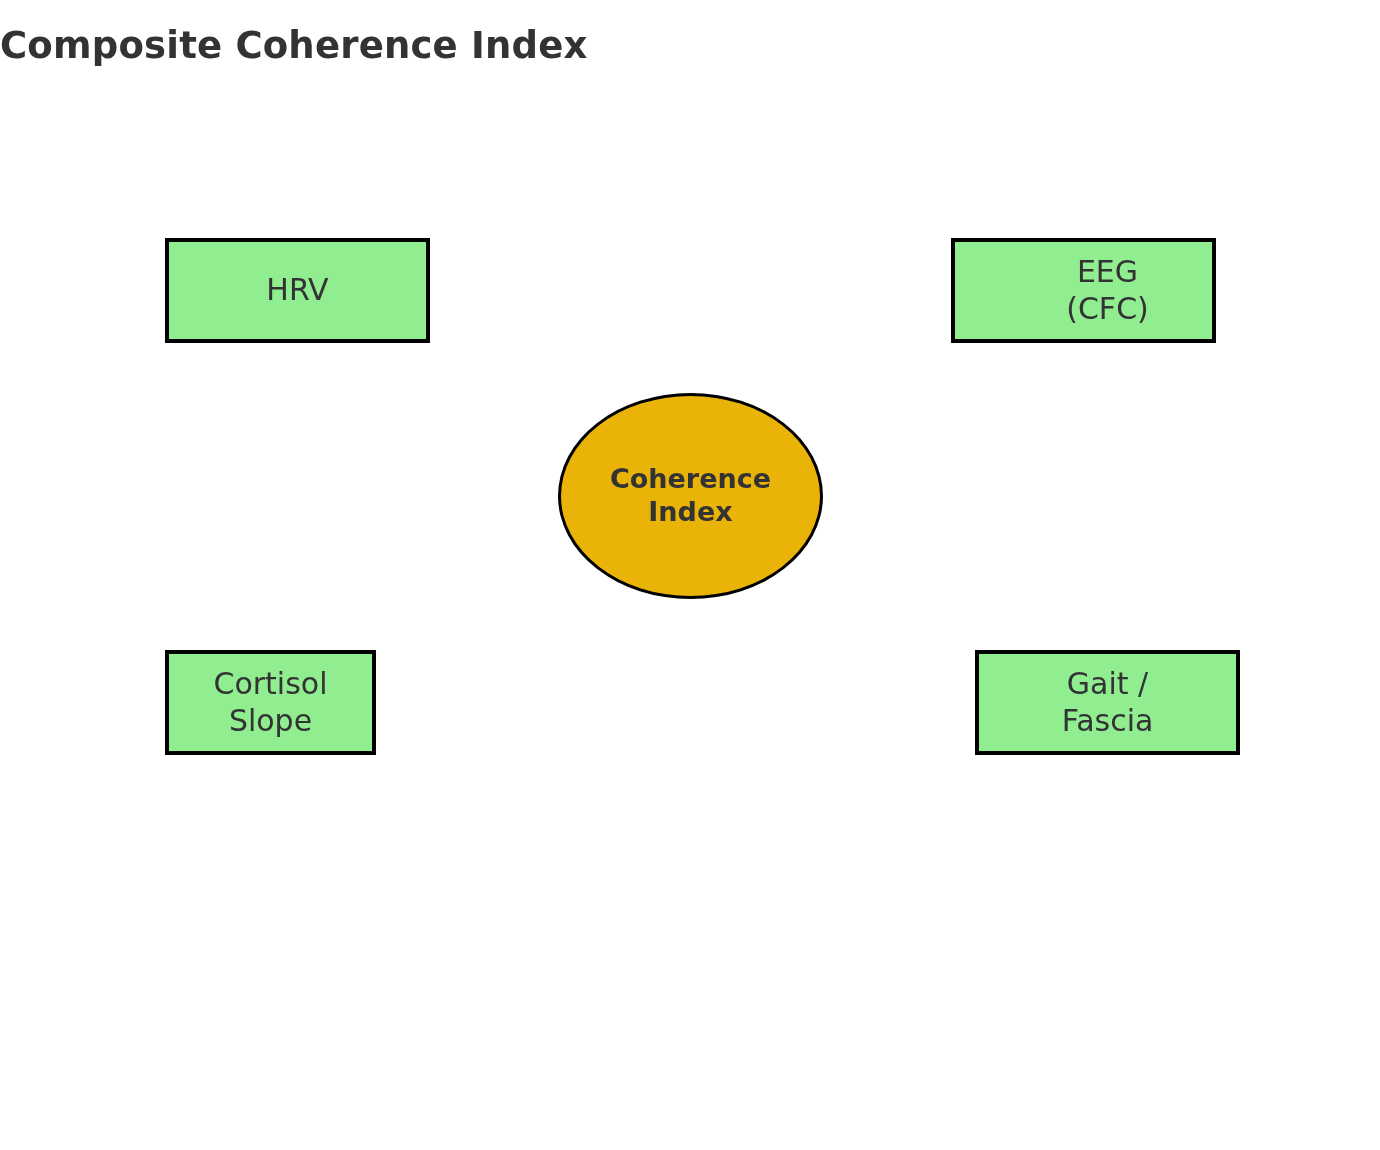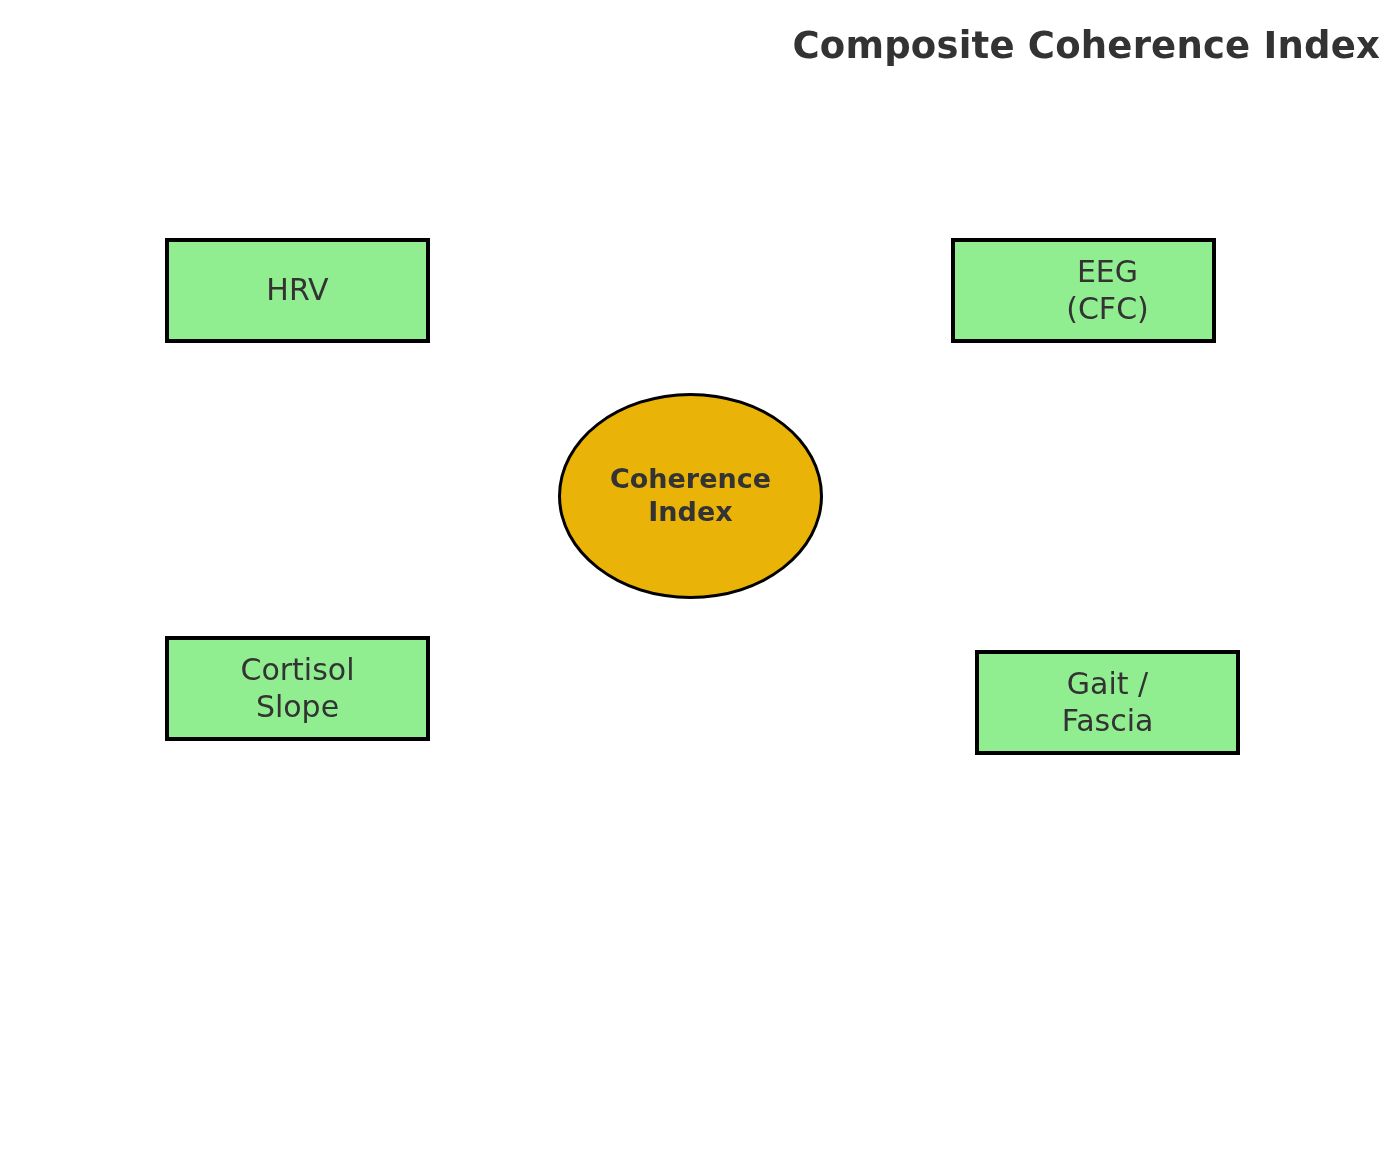--- a/index.html
+++ b/index.html
@@ -15,21 +15,21 @@
     width: 1380px;
     height: 1150px;
     background: #ffffff;
     overflow: hidden;
   }
   #diagram-title {
     position: absolute;
     left: 0;
     top: 24px;
     width: 1380px;
-    text-align: right;
+    text-align: left;
     font-size: 37px;
     font-weight: bold;
     color: #333333;
     letter-spacing: 0.2px;
     line-height: 1.2;
   }
   .node {
     position: absolute;
     box-sizing: border-box;
     display: flex;
@@ -56,21 +56,21 @@
   .node-ellipse .node-label {
     font-size: 27px;
     font-weight: bold;
     color: #333333;
     line-height: 1.22;
     white-space: pre-line;
   }
   
   #node-hrv       { left: 165px;  top: 238px; width: 265px; height: 105px; }
   #node-eeg       { left: 951px;  top: 238px; width: 265px; height: 105px; padding-left: 48px; }
-  #node-cortisol  { left: 165px;  top: 636px; width: 265px; height: 105px; }
+  #node-cortisol  { left: 165px;  top: 650px; width: 211px; height: 105px; }
   #node-gait      { left: 951px;  top: 650px; width: 265px; height: 105px; margin-left: 24px; }
   #node-coherence { left: 558px;  top: 393px; width: 265px; height: 206px; }
 </style>
 </head>
 <body>
 
 <div id="canvas">
 
   <div id="diagram-title">Composite Coherence Index</div>
 

